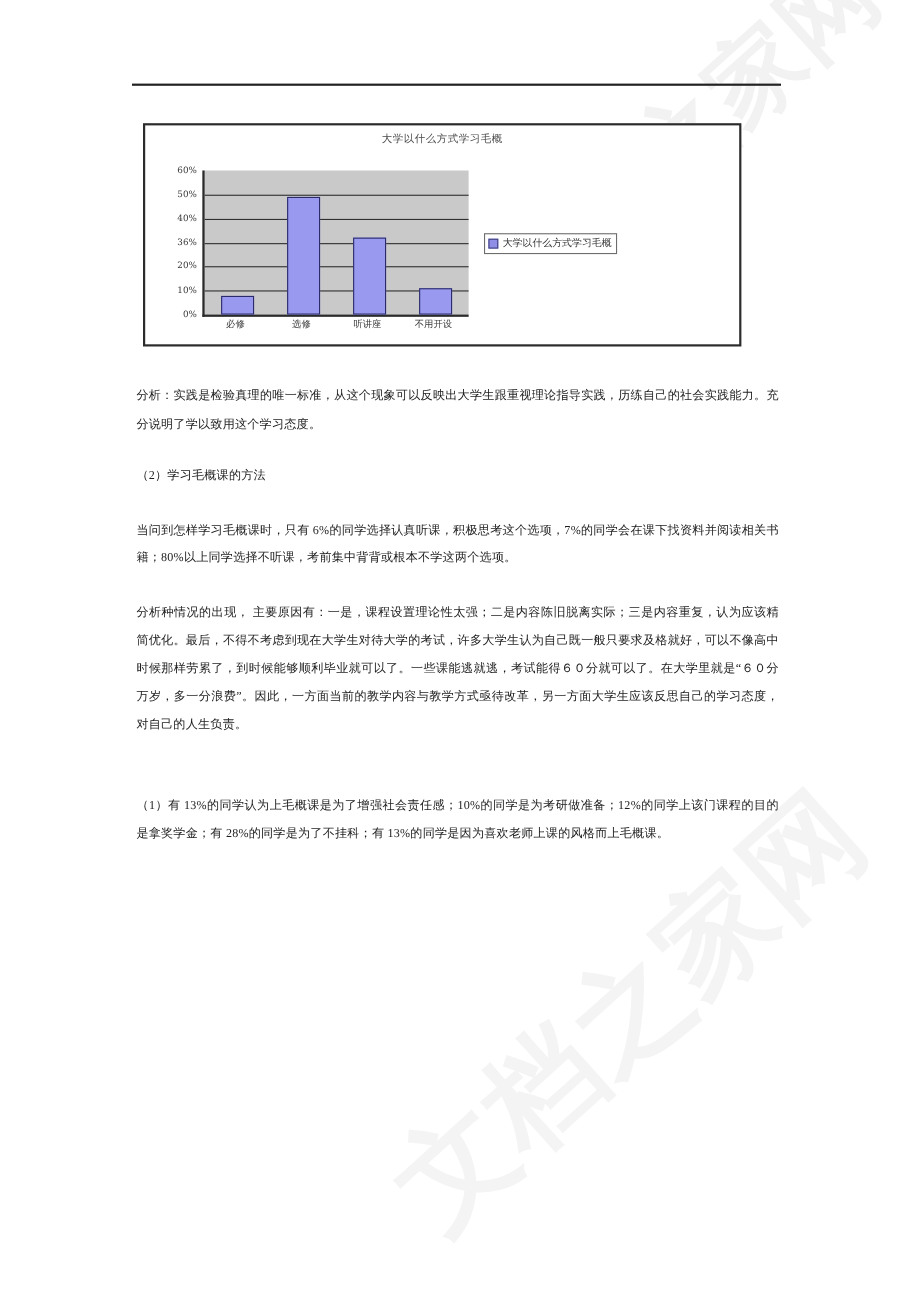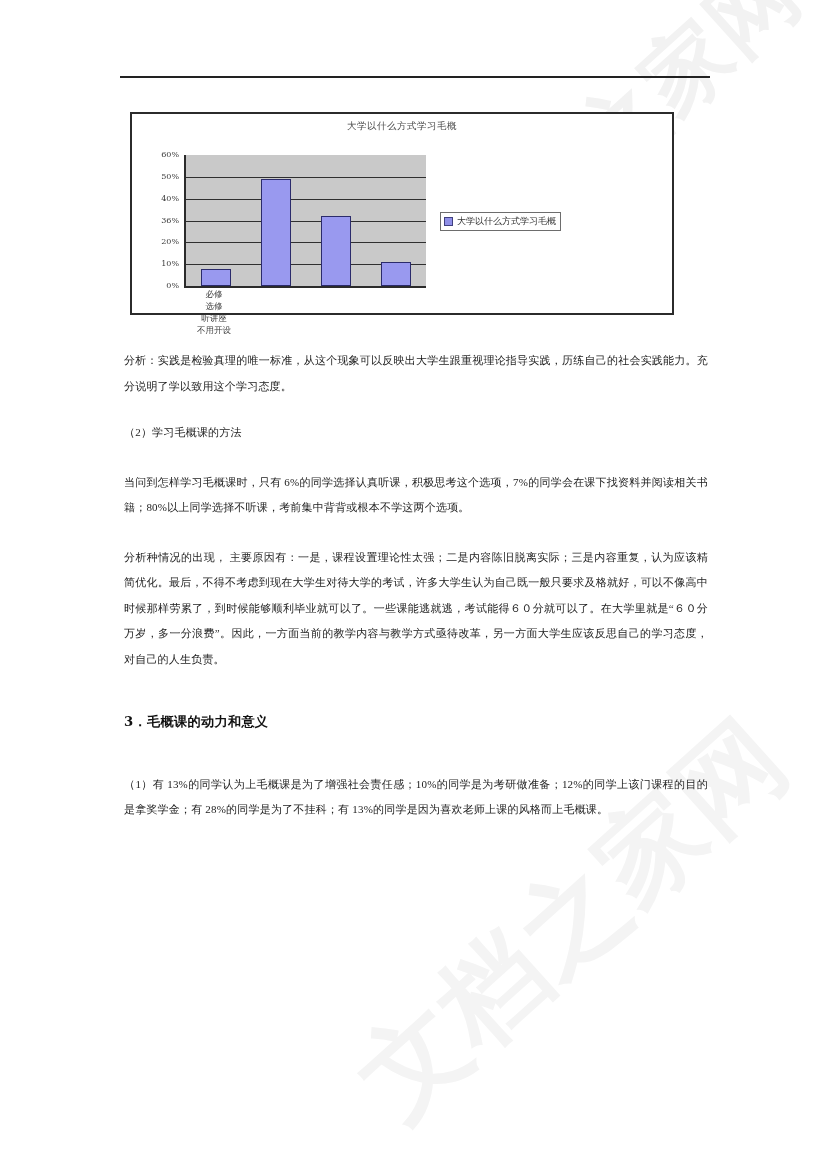--- a/index.html
+++ b/index.html
@@ -154,21 +154,20 @@
     background: #9999ef;
     border: 1px solid #2b2b6b;
     box-sizing: border-box;
   }
   .x-labels {
     position: absolute;
     left: 28px;
     top: 134px;
     width: 240px;
     display: flex;
-    flex-direction: column;
   }
   .x-label {
     width: 25%;
     text-align: center;
     font-size: 8.5px;
     color: #3a3a3a;
     font-family: "DejaVu Serif", "Liberation Serif", serif;
     white-space: nowrap;
   }
 
@@ -300,20 +299,19 @@
     <div class="gap-lg"></div>
 
     <p class="para">当问到怎样学习毛概课时，只有 6%的同学选择认真听课，积极思考这个选项，7%的同学会在课下找资料并阅读相关书籍；80%以上同学选择不听课，考前集中背背或根本不学这两个选项。</p>
 
     <div class="gap-lg"></div>
 
     <p class="para">分析种情况的出现， 主要原因有：一是，课程设置理论性太强；二是内容陈旧脱离实际；三是内容重复，认为应该精简优化。最后，不得不考虑到现在大学生对待大学的考试，许多大学生认为自己既一般只要求及格就好，可以不像高中时候那样劳累了，到时候能够顺利毕业就可以了。一些课能逃就逃，考试能得６０分就可以了。在大学里就是“６０分万岁，多一分浪费”。因此，一方面当前的教学内容与教学方式亟待改革，另一方面大学生应该反思自己的学习态度，对自己的人生负责。</p>
 
     <div class="gap-lg"></div>
 
-    <p class="heading">3．毛概课的动力和意义</p>
 
     <div class="gap-lg"></div>
 
     <p class="para">（1）有 13%的同学认为上毛概课是为了增强社会责任感；10%的同学是为考研做准备；12%的同学上该门课程的目的是拿奖学金；有 28%的同学是为了不挂科；有 13%的同学是因为喜欢老师上课的风格而上毛概课。</p>
   </div>
 
 </div>
 
 </body></html>

